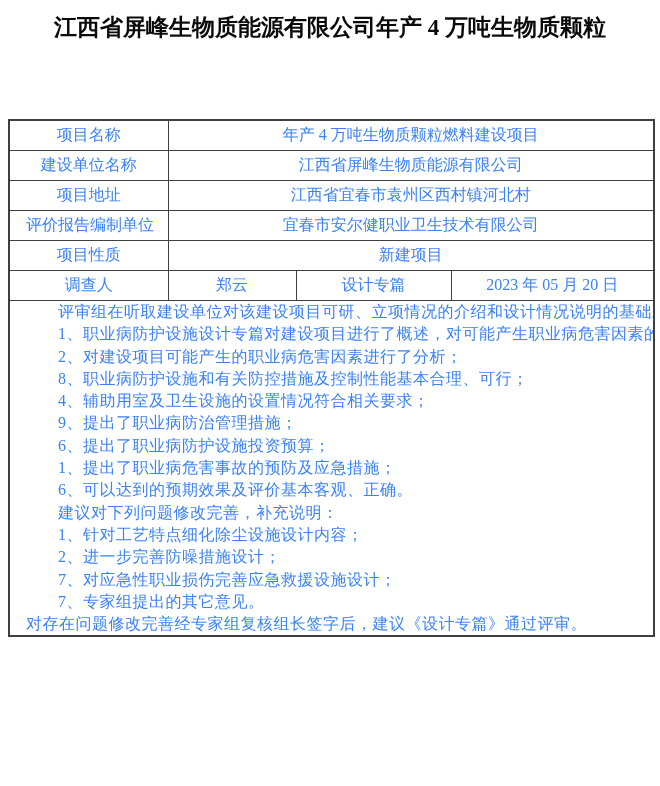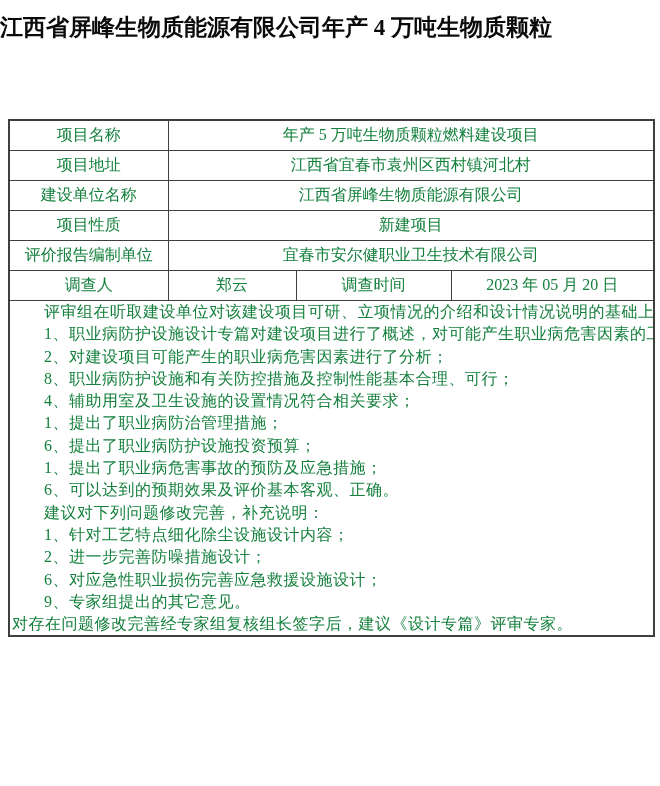--- a/index.html
+++ b/index.html
@@ -14,43 +14,43 @@
     height: 786px;
     background: #ffffff;
     color: #000000;
     overflow: hidden;
   }
   .doc-title {
     position: absolute;
     top: 9px;
     left: 0;
     width: 660px;
-    text-align: left;
+    text-align: center;
     font-weight: bold;
     font-size: 23px;
     line-height: 38px;
     color: #0a0a0a;
   }
   table.info-table {
     position: absolute;
     left: 8px;
     top: 119px;
     width: 645px;
     border-collapse: collapse;
     table-layout: fixed;
     border: 2px solid #3f3f3f;
   }
   table.info-table td {
     border: 1px solid #3f3f3f;
     font-size: 16px;
-    color: #15803d;
+    color: #3b82f6;
     text-align: center;
     vertical-align: middle;
     height: 29px;
-    padding: 0 2px;
+    padding: 0 16px;
     overflow: hidden;
     white-space: nowrap;
     margin-left: 28px;
   }
   td.opinion-cell {
     height: 374px;
     vertical-align: top;
     text-align: left;
     padding: 3px 7px 0 6px;
     white-space: normal;
@@ -77,59 +77,59 @@
   <table class="info-table">
     <colgroup>
       <col style="width:159px">
       <col style="width:128px">
       <col style="width:155px">
       <col style="width:203px">
     </colgroup>
     <tbody>
       <tr>
         <td>项目名称</td>
-        <td colspan="3">年产 5 万吨生物质颗粒燃料建设项目</td>
+        <td colspan="3">年产 4 万吨生物质颗粒燃料建设项目</td>
+      </tr>
+      <tr>
+        <td>建设单位名称</td>
+        <td colspan="3">江西省屏峰生物质能源有限公司</td>
       </tr>
       <tr>
         <td>项目地址</td>
         <td colspan="3">江西省宜春市袁州区西村镇河北村</td>
       </tr>
       <tr>
-        <td>建设单位名称</td>
-        <td colspan="3">江西省屏峰生物质能源有限公司</td>
+        <td>评价报告编制单位</td>
+        <td colspan="3">宜春市安尔健职业卫生技术有限公司</td>
       </tr>
       <tr>
         <td>项目性质</td>
         <td colspan="3">新建项目</td>
       </tr>
       <tr>
-        <td>评价报告编制单位</td>
-        <td colspan="3">宜春市安尔健职业卫生技术有限公司</td>
-      </tr>
-      <tr>
         <td>调查人</td>
         <td>郑云</td>
-        <td>调查时间</td>
+        <td>设计专篇</td>
         <td>2023 年 05 月 20 日</td>
       </tr>
       <tr>
         <td colspan="4" class="opinion-cell">
           <p>评审组在听取建设单位对该建设项目可研、立项情况的介绍和设计情况说明的基础上，查阅了有关资料，评审了《设计专篇》，经过认真讨论，形成以下意见：</p>
           <p>1、职业病防护设施设计专篇对建设项目进行了概述，对可能产生职业病危害因素的工作场所、工艺设备、原辅材料等进行了描述；</p>
           <p>2、对建设项目可能产生的职业病危害因素进行了分析；</p>
           <p>8、职业病防护设施和有关防控措施及控制性能基本合理、可行；</p>
           <p>4、辅助用室及卫生设施的设置情况符合相关要求；</p>
-          <p>1、提出了职业病防治管理措施；</p>
+          <p>9、提出了职业病防治管理措施；</p>
           <p>6、提出了职业病防护设施投资预算；</p>
           <p>1、提出了职业病危害事故的预防及应急措施；</p>
           <p>6、可以达到的预期效果及评价基本客观、正确。</p>
           <p>建议对下列问题修改完善，补充说明：</p>
           <p>1、针对工艺特点细化除尘设施设计内容；</p>
           <p>2、进一步完善防噪措施设计；</p>
-          <p>6、对应急性职业损伤完善应急救援设施设计；</p>
-          <p>9、专家组提出的其它意见。</p>
-          <p class="flush">对存在问题修改完善经专家组复核组长签字后，建议《设计专篇》评审专家。</p>
+          <p>7、对应急性职业损伤完善应急救援设施设计；</p>
+          <p>7、专家组提出的其它意见。</p>
+          <p class="flush">对存在问题修改完善经专家组复核组长签字后，建议《设计专篇》通过评审。</p>
         </td>
       </tr>
     </tbody>
   </table>
 
 </div>
 
 </body></html>

